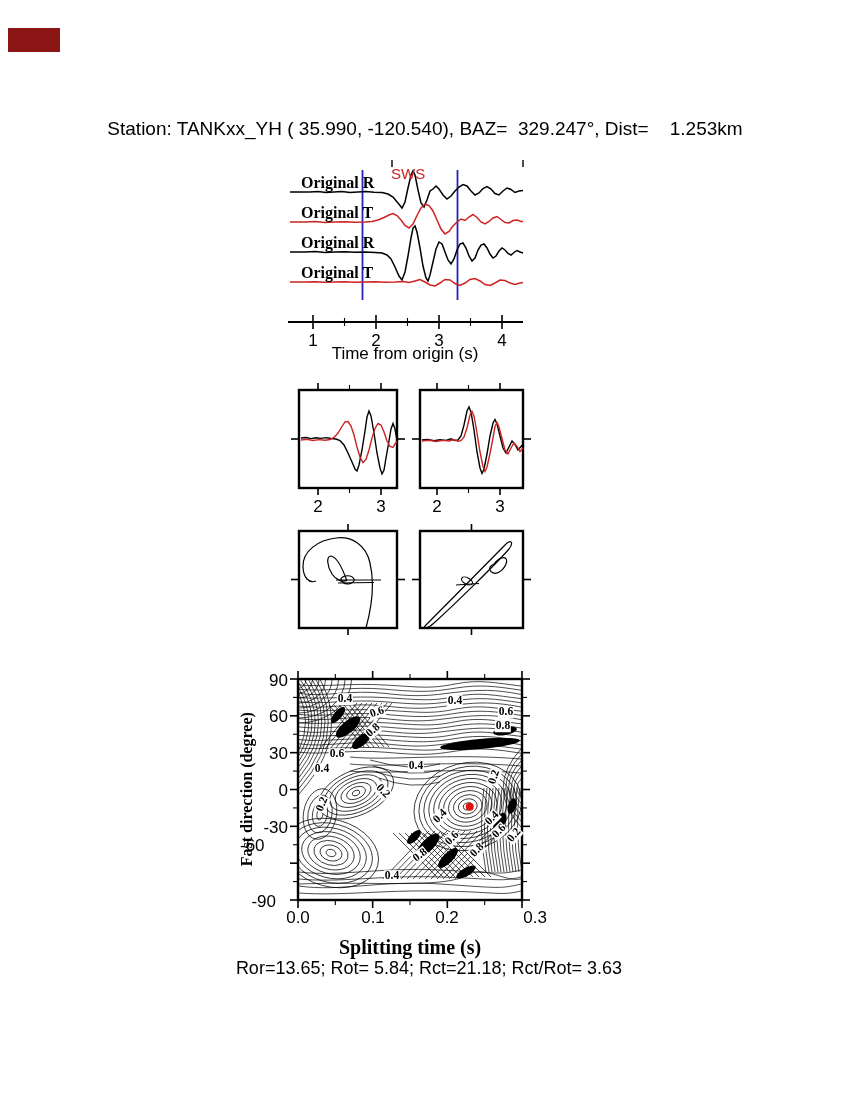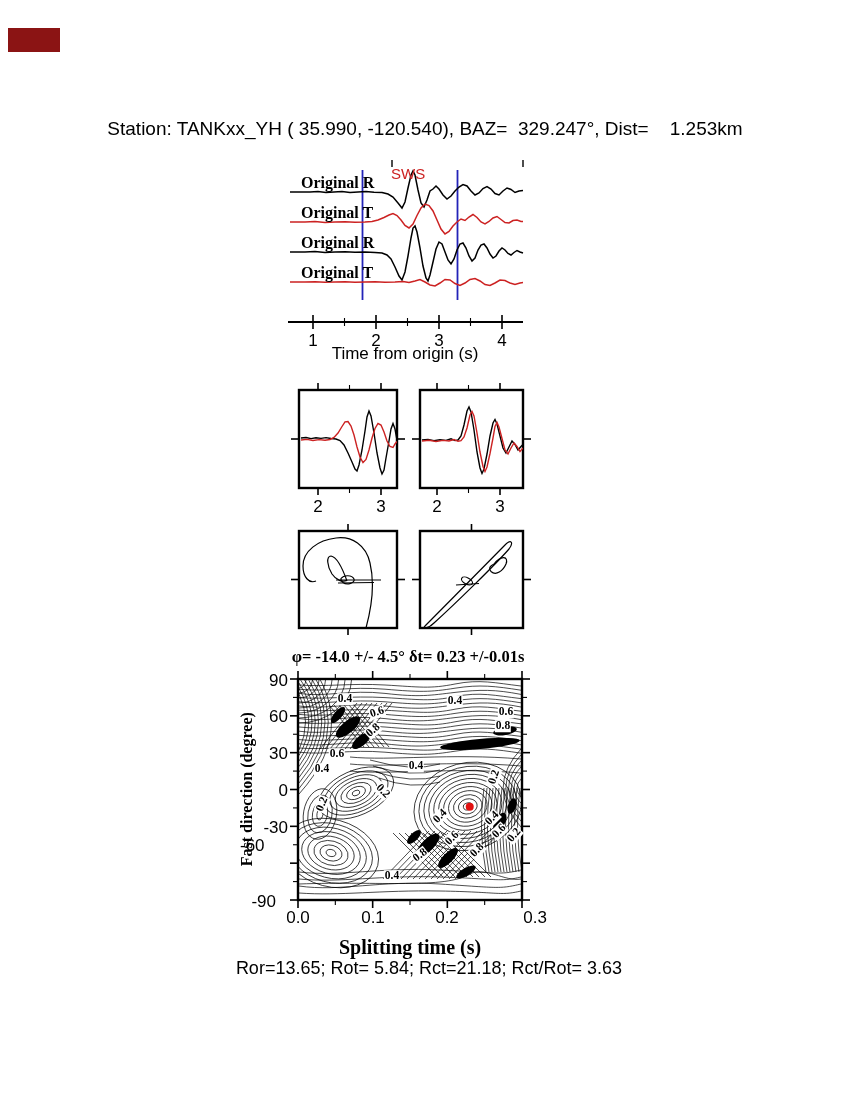--- a/index.html
+++ b/index.html
@@ -336,21 +336,20 @@
   <div class="abs ctr sans17" style="left:293px;top:331px;width:40px;">1</div>
   <div class="abs ctr sans17" style="left:356px;top:331px;width:40px;">2</div>
   <div class="abs ctr sans17" style="left:419px;top:331px;width:40px;">3</div>
   <div class="abs ctr sans17" style="left:482px;top:331px;width:40px;">4</div>
 
   <div class="abs ctr sans17" style="left:298px;top:497px;width:40px;">2</div>
   <div class="abs ctr sans17" style="left:361px;top:497px;width:40px;">3</div>
   <div class="abs ctr sans17" style="left:417px;top:497px;width:40px;">2</div>
   <div class="abs ctr sans17" style="left:480px;top:497px;width:40px;">3</div>
 
-  <div class="abs ctr serifb" style="left:288px;top:648px;width:240px;font-size:16.5px;">φ= -14.0 +/- 4.5° δt= 0.23 +/-0.01s</div>
 
   <div class="abs ctr serifb ylab" style="left:147px;top:780px;width:200px;font-size:16px;">Fast direction (degree)</div>
 
   <div class="abs sans17" style="left:240px;top:670.5px;width:48px;text-align:right;">90</div>
   <div class="abs sans17" style="left:240px;top:707.3px;width:48px;text-align:right;">60</div>
   <div class="abs sans17" style="left:240px;top:744.2px;width:48px;text-align:right;">30</div>
   <div class="abs sans17" style="left:240px;top:781px;width:48px;text-align:right;">0</div>
   <div class="abs sans17" style="left:240px;top:817.8px;width:48px;text-align:right;">-30</div>
   <div class="abs sans17" style="left:240px;top:836px;width:48px;text-align:left;">-60</div>
   <div class="abs sans17" style="left:228px;top:891.5px;width:48px;text-align:right;">-90</div>

